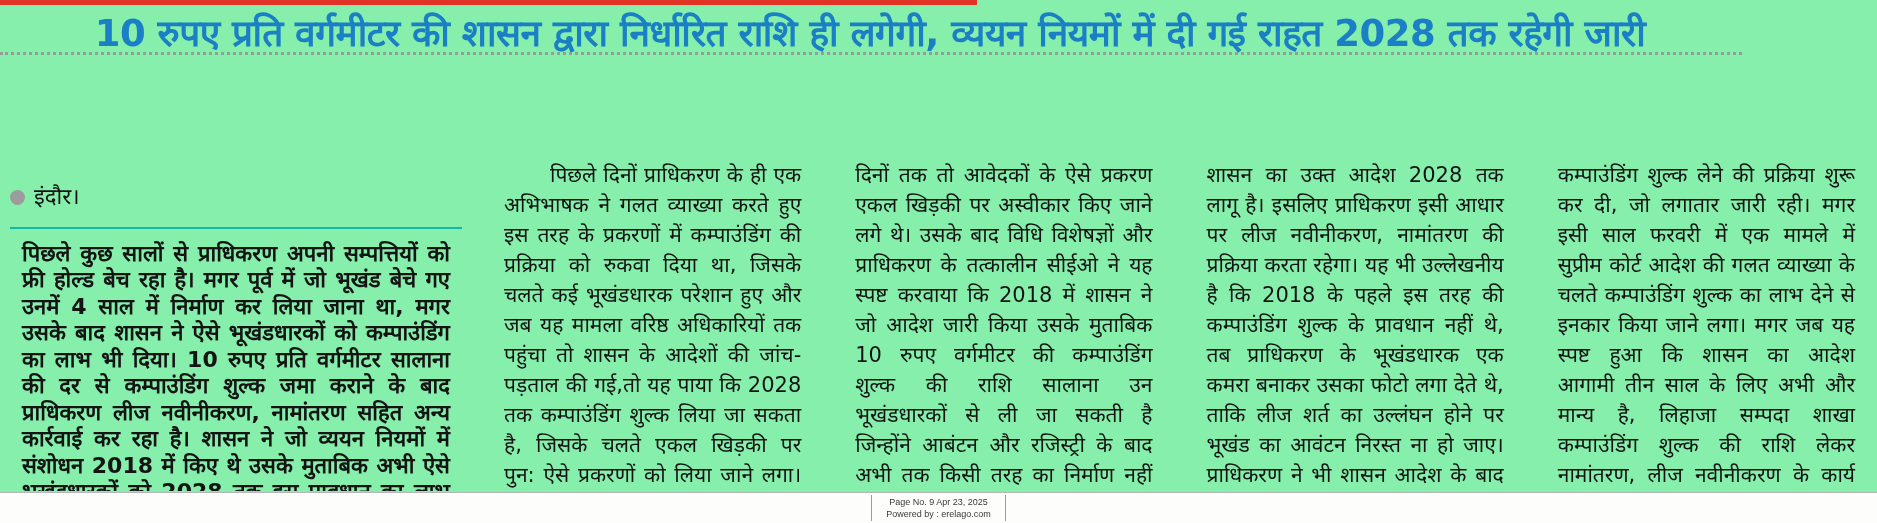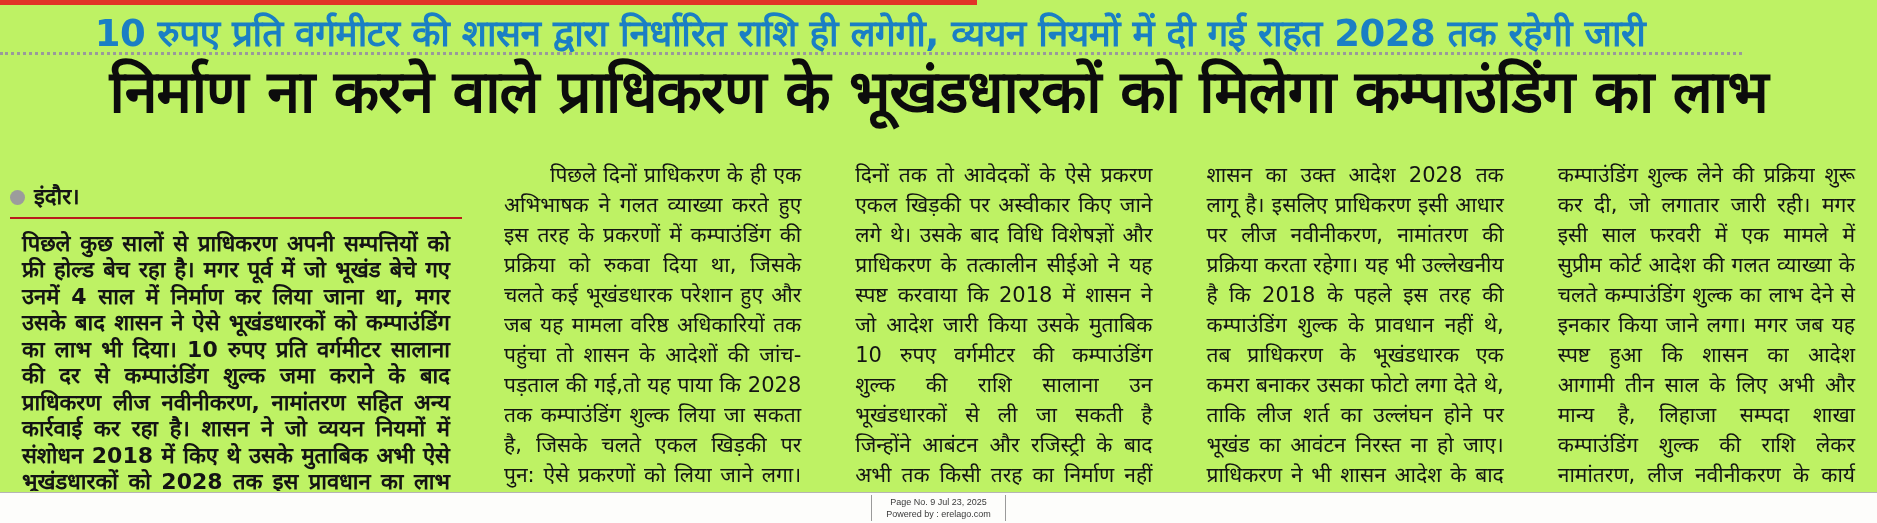--- a/index.html
+++ b/index.html
@@ -1,19 +1,19 @@
 <!DOCTYPE html>
 <html lang="hi"><head>
 <meta charset="utf-8">
 <style>
   html,body{margin:0;padding:0;background:#e9e9e9;}
   .page{
     position:relative;
     width:1877px;height:523px;
-    background:#bef264;
+    background:#86efac;
     overflow:hidden;
     font-family:"DejaVu Sans", sans-serif;
     color:#141414;
   }
   .top-red-bar{
     position:absolute;left:0;top:0;
     width:977px;height:5px;
     background:#e13427;
   }
   .subheadline{
@@ -52,23 +52,23 @@
   .col p{margin:12px;}
   .col-first{
     flex:0 0 452px;
     padding-top:36px;
     font-size:22px;
     line-height:26.5px;
     font-weight:700;
   }
   .byline-row{
     display:flex;align-items:center;gap:9px;
-    border-bottom:2px solid #b91c1c;
-    padding-bottom:6px;margin-bottom:8px;
-    font-size:22px;font-weight:700;
+    border-bottom:2px solid #14b8a6;
+    padding-bottom:16px;margin-bottom:8px;
+    font-size:22px;font-weight:400;
   }
   .byline-bullet{
     width:15px;height:15px;border-radius:50%;
     background:#9c9c9c;flex:0 0 auto;
   }
   .indent-first p{text-indent:46px;}
   .footer{
     position:absolute;left:0;right:0;bottom:0;height:30px;
     border-top:1px solid #b5b5b5;
     display:flex;justify-content:center;align-items:center;
@@ -87,21 +87,20 @@
 <body>
 
 <div class="page">
 
   <div class="top-red-bar"></div>
 
   <div class="subheadline">10 रुपए प्रति वर्गमीटर की शासन द्वारा निर्धारित राशि ही लगेगी, व्ययन नियमों में दी गई राहत 2028 तक रहेगी जारी</div>
 
   <div class="dotted-divider"></div>
 
-  <div class="headline">निर्माण ना करने वाले प्राधिकरण के भूखंडधारकों को मिलेगा कम्पाउंडिंग का लाभ</div>
 
   <div class="article">
 
     <div class="col col-first">
       <div class="byline-row">
         <span class="byline-bullet"></span>
         <span>इंदौर।</span>
       </div>
       <p>पिछले कुछ सालों से प्राधिकरण अपनी सम्पत्तियों को फ्री होल्ड बेच रहा है। मगर पूर्व में जो भूखंड बेचे गए उनमें 4 साल में निर्माण कर लिया जाना था, मगर उसके बाद शासन ने ऐसे भूखंडधारकों को कम्पाउंडिंग का लाभ भी दिया। 10 रुपए प्रति वर्गमीटर सालाना की दर से कम्पाउंडिंग शुल्क जमा कराने के बाद प्राधिकरण लीज नवीनीकरण, नामांतरण सहित अन्य कार्रवाई कर रहा है। शासन ने जो व्ययन नियमों में संशोधन 2018 में किए थे उसके मुताबिक अभी ऐसे भूखंडधारकों को 2028 तक इस प्रावधान का लाभ मिलता रहेगा।</p>
     </div>
@@ -119,18 +118,18 @@
     </div>
 
     <div class="col">
       <p>कम्पाउंडिंग शुल्क लेने की प्रक्रिया शुरू कर दी, जो लगातार जारी रही। मगर इसी साल फरवरी में एक मामले में सुप्रीम कोर्ट आदेश की गलत व्याख्या के चलते कम्पाउंडिंग शुल्क का लाभ देने से इनकार किया जाने लगा। मगर जब यह स्पष्ट हुआ कि शासन का आदेश आगामी तीन साल के लिए अभी और मान्य है, लिहाजा सम्पदा शाखा कम्पाउंडिंग शुल्क की राशि लेकर नामांतरण, लीज नवीनीकरण के कार्य कनरे लगी।</p>
     </div>
 
   </div>
 
   <div class="footer">
     <div class="footer-box">
-      <div>Page No. 9   Jul 23, 2025</div>
+      <div>Page No. 9   Apr 23, 2025</div>
       <div>Powered by : erelago.com</div>
     </div>
   </div>
 
 </div>
 
 </body></html>

